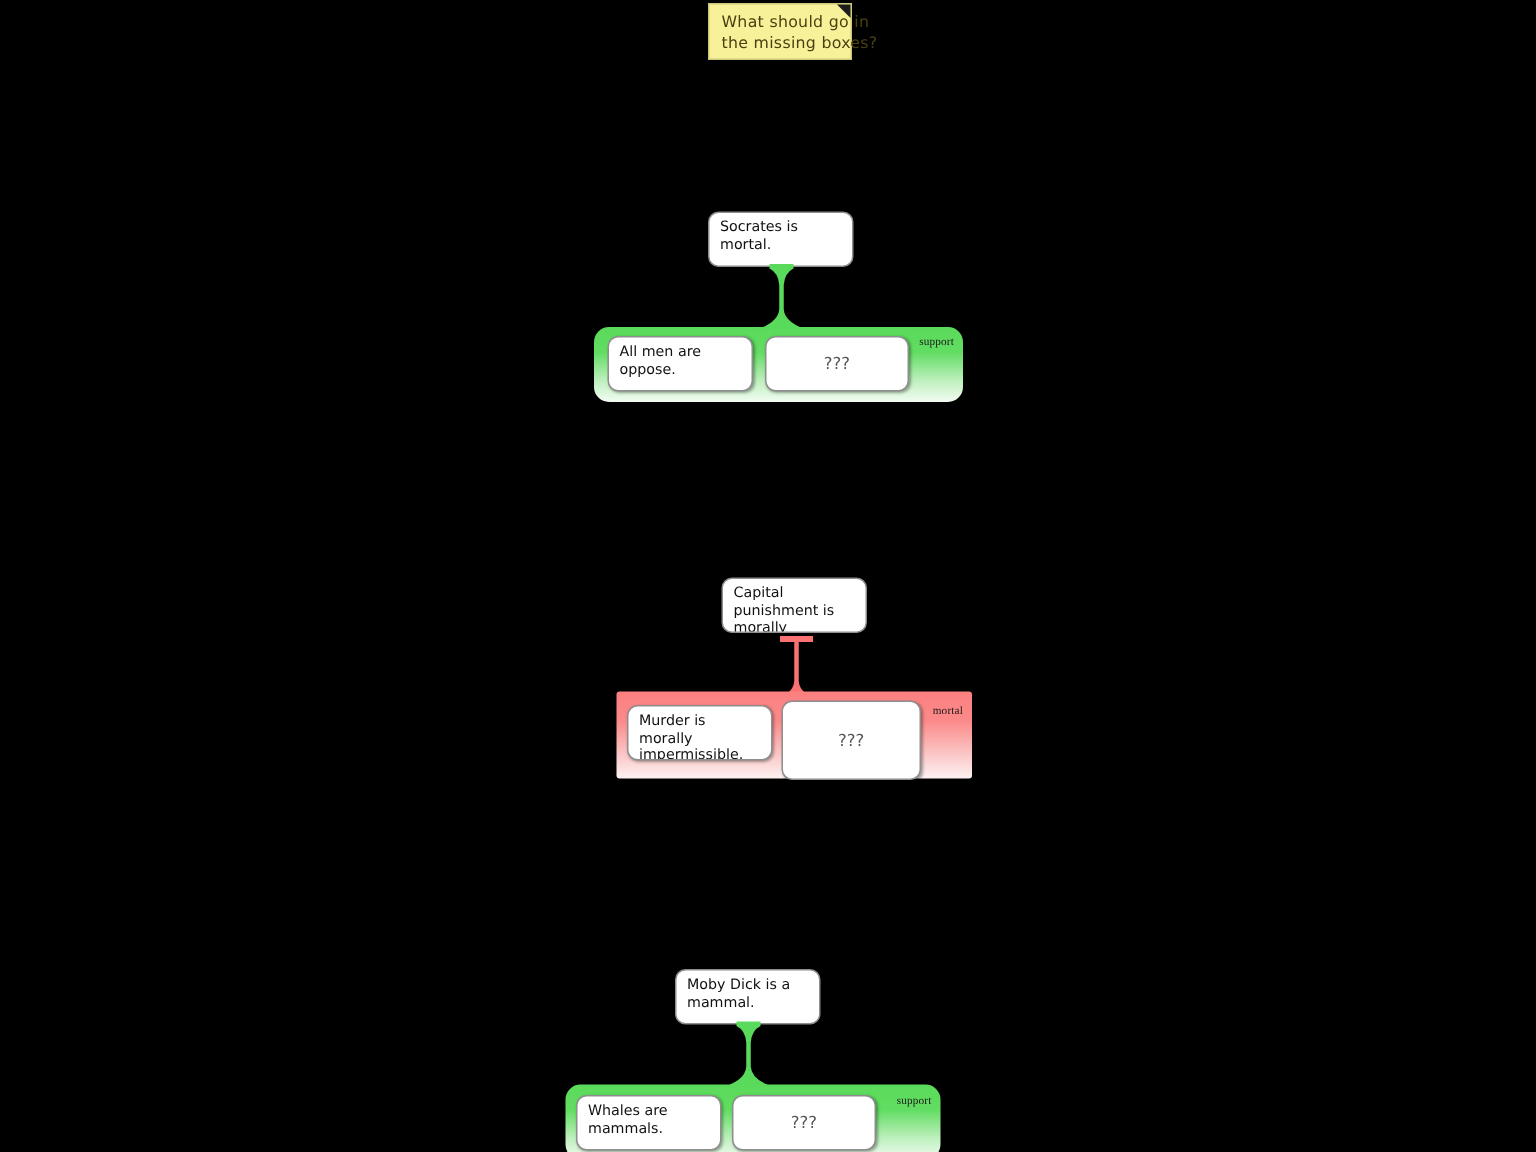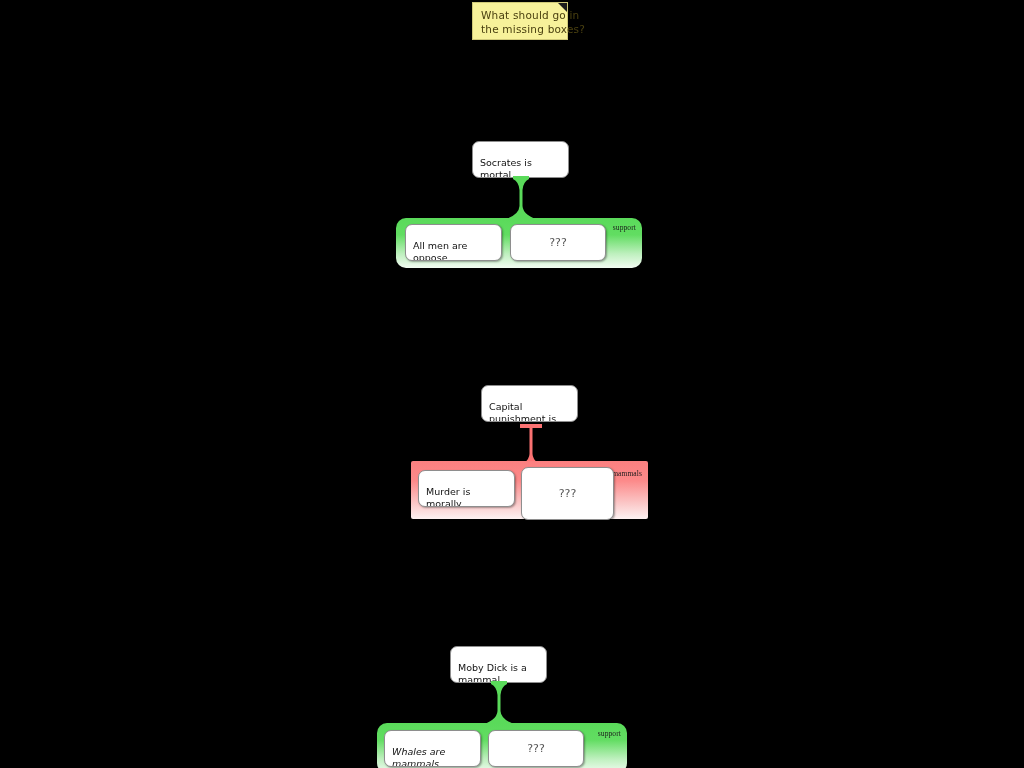--- a/index.html
+++ b/index.html
@@ -48,21 +48,21 @@
   
   .arg-map { position: absolute; }
 
   
   .claim-box {
     position: absolute;
     box-sizing: border-box;
     background: #ffffff;
     border: 1px solid #8e8e8e;
     border-radius: 7px;
-    padding: 15px 7px;
+    padding: 4px 7px;
     font-family: "DejaVu Sans", sans-serif;
     font-size: 9.5px;
     line-height: 11.5px;
     color: #111111;
     box-shadow: 1px 1px 2px rgba(0,0,0,0.35);
     text-align: left;
     overflow: hidden;
   }
   .claim-box.centered {
     display: flex;
@@ -132,38 +132,38 @@
 
   <div class="arg-map" style="left:0; top:0; width:1024px; height:768px;">
 
     <div class="claim-box" style="left:481px; top:385px; width:97px; height:37px;">Capital punishment is morally permissible.</div>
 
     <svg class="connector" style="left:508px; top:424px;" width="46" height="48" viewBox="0 0 46 48">
       <path d="M 12 0 L 34 0 L 34 4 L 24.5 4 L 24.5 30 Q 25 40 44 45 L 44 48 L 2 48 L 2 45 Q 21 40 21.5 30 L 21.5 4 L 12 4 Z" fill="#fb7272"></path>
     </svg>
 
     <div class="reason-band oppose" style="left:411px; top:461px; width:237px; height:58px;">
-      <span class="band-label" style="right:6px; top:8px;">mammals</span>
+      <span class="band-label" style="right:6px; top:8px;">mortal</span>
     </div>
 
     <div class="claim-box" style="left:418px; top:470px; width:97px; height:37px;">Murder is morally impermissible.</div>
 
     <div class="claim-box centered" style="left:521px; top:467px; width:93px; height:53px;">???</div>
   </div>
 
   <div class="arg-map" style="left:0; top:0; width:1024px; height:704px;">
 
     <div class="claim-box" style="left:450px; top:646px; width:97px; height:37px;">Moby Dick is a mammal.</div>
 
     <svg class="connector" style="left:476px; top:681px;" width="46" height="48" viewBox="0 0 46 48">
       <path d="M 15 0 L 31 0 L 31 3 Q 25 6 24.5 14 L 24.5 30 Q 25 40 44 45 L 44 48 L 2 48 L 2 45 Q 21 40 21.5 30 L 21.5 14 Q 21 6 15 3 Z" fill="#5ada5a"></path>
     </svg>
 
     <div class="reason-band support" style="left:377px; top:723px; width:250px; height:50px;">
       <span class="band-label" style="right:6px; top:6px;">support</span>
     </div>
 
-    <div class="claim-box" style="left:384px; top:730px; width:97px; height:37px;font-style:italic;">Whales are mammals.</div>
+    <div class="claim-box" style="left:384px; top:730px; width:97px; height:37px;">Whales are mammals.</div>
 
     <div class="claim-box centered" style="left:488px; top:730px; width:96px; height:37px;">???</div>
   </div>
 
 </div>
 
 </body></html>

